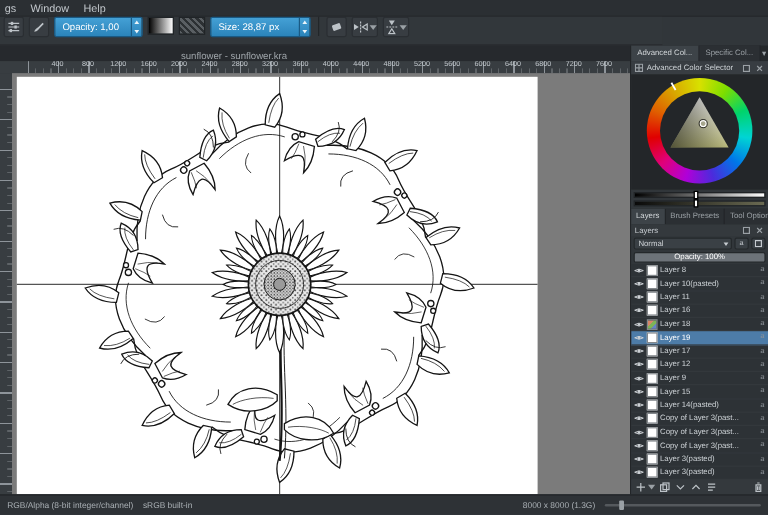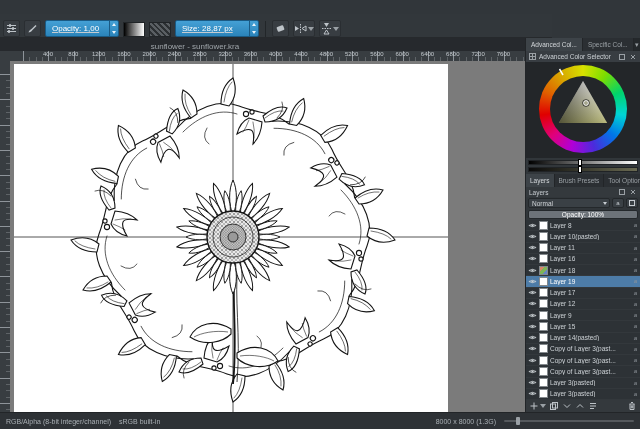--- a/index.html
+++ b/index.html
@@ -1,21 +1,21 @@
 <!DOCTYPE html>
 <html><head>
 <meta charset="utf-8">
 <style>
 *{margin:0;padding:0;box-sizing:border-box;}
 html,body{width:640px;height:429px;overflow:hidden;background:#31363a;}
 .app{position:relative;width:640px;height:429px;font-family:"Liberation Sans",sans-serif;color:#c6cbd0;overflow:hidden;background:#31363a;}
 
 .menubar{position:absolute;left:0;top:0;width:640px;height:14px;background:#2b2f33;display:flex;align-items:center;gap:12px;padding-left:4px;font-size:9px;color:#c2c7cc;border-bottom:1px solid #26292c;}
 
-.toolbar{position:absolute;left:0;top:14px;width:552px;height:24px;background:#32373b;display:flex;align-items:flex-end;gap:4px;padding-left:3px;border-bottom:1px solid #26292c;text-decoration:underline;}
+.toolbar{position:absolute;left:0;top:14px;width:552px;height:24px;background:#32373b;display:flex;align-items:flex-start;gap:4px;padding-left:3px;border-bottom:1px solid #26292c;}
 .tbtn{width:17px;height:17px;display:flex;align-items:center;justify-content:center;border-radius:2px;background:#383d42;border:1px solid #2a2e32;}
 .swatch{width:22px;height:15px;border:1px solid #202427;}
 .grad{background:linear-gradient(90deg,#000,#fff);}
 .pat{background:repeating-linear-gradient(45deg,#5a5f63 0 2px,#2c3033 2px 4px);}
 .spin{height:17px;position:relative;border:1px solid #1a5a84;border-radius:2px;background:linear-gradient(#44a0d5,#2b84ba);color:#fff;font-size:8px;display:flex;align-items:center;padding:0 12px 0 6px;white-space:nowrap;}
 .spin .arr{position:absolute;right:0;top:0;bottom:0;width:9px;border-left:1px solid #1a5a84;display:flex;flex-direction:column;}
 .spin .arr i{flex:1;display:flex;align-items:center;justify-content:center;}
 .tri-up{width:0;height:0;border-left:2.5px solid transparent;border-right:2.5px solid transparent;border-bottom:3px solid #eaf4fa;}
 .tri-dn{width:0;height:0;border-left:2.5px solid transparent;border-right:2.5px solid transparent;border-top:3px solid #eaf4fa;}
 .sep{width:1px;height:16px;background:#222629;margin:0 2px;}
@@ -80,20 +80,25 @@
 .status{position:absolute;left:0;top:412px;width:640px;height:17px;background:#2e3236;border-top:1px solid #222528;display:flex;align-items:center;font-size:7px;color:#a9afb4;padding:0 6px;gap:8px;}
 .ztrack{position:relative;width:130px;height:2px;background:#55595d;border-radius:1px;flex-shrink:0;}
 .zhandle{position:absolute;left:12px;top:-3px;width:4px;height:8px;background:#9aa0a5;border-radius:1px;}
 svg.icon{stroke:#bdc3c8;fill:none;stroke-width:1;}
 </style>
 </head>
 <body>
 
 <div class="app">
 
+  <div class="menubar">
+    <span>gs</span>
+    <span>Window</span>
+    <span>Help</span>
+  </div>
 
   <div class="toolbar">
     <span class="tbtn">
       <svg class="icon" width="11" height="11" viewBox="0 0 11 11">
           <path d="M1,2.5 h9 M1,5.5 h9 M1,8.5 h9"></path>
           <rect x="3" y="1.2" width="2" height="2.6" fill="#bdc3c8" stroke="none"></rect>
           <rect x="6" y="4.2" width="2" height="2.6" fill="#bdc3c8" stroke="none"></rect>
           <rect x="2" y="7.2" width="2" height="2.6" fill="#bdc3c8" stroke="none"></rect>
         </svg>
     </span>

